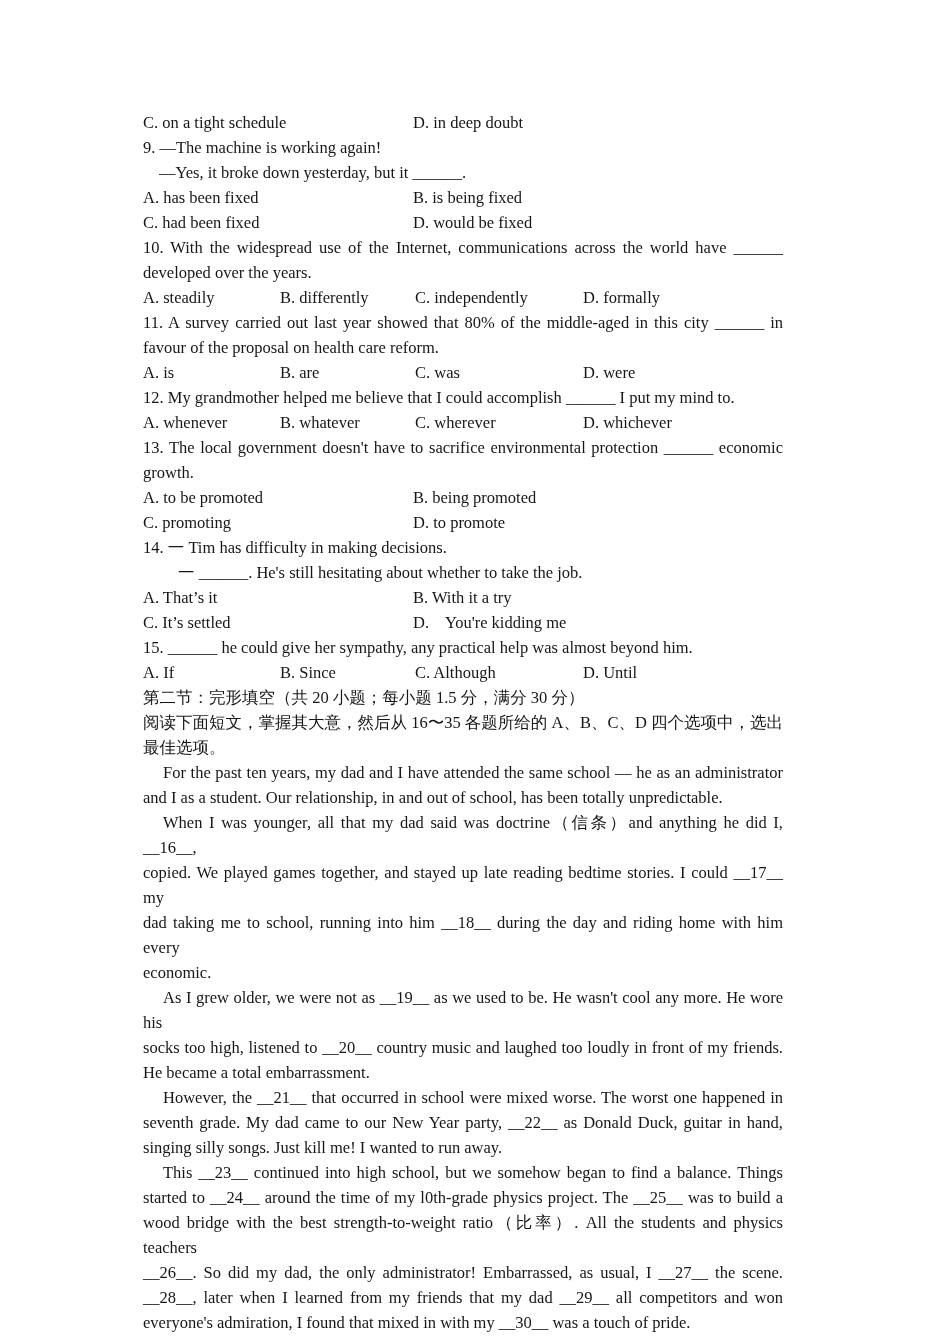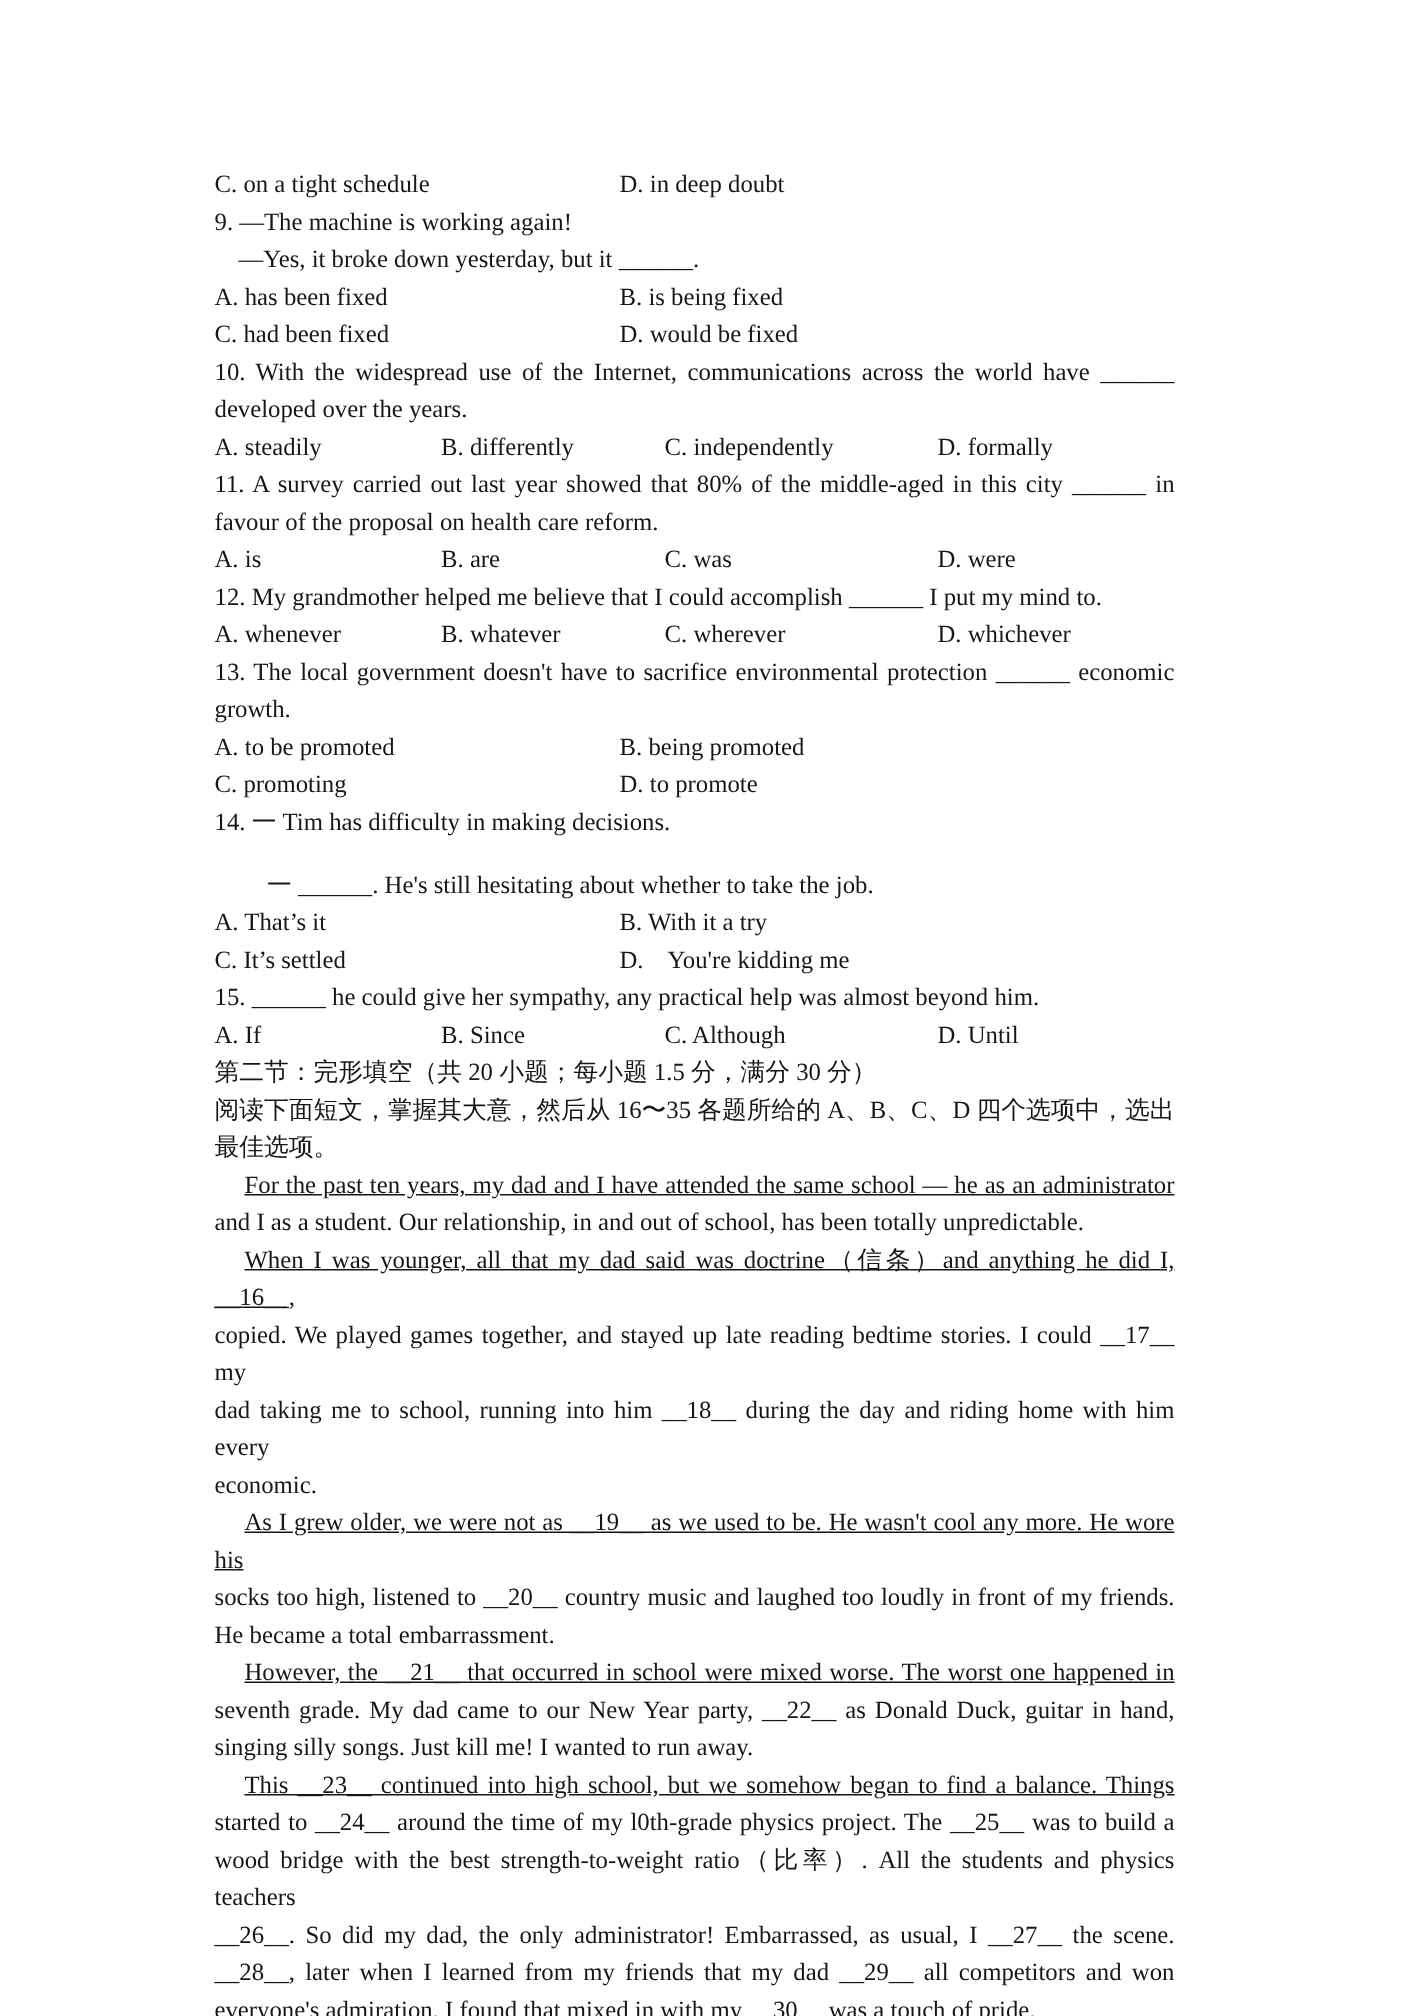--- a/index.html
+++ b/index.html
@@ -24,26 +24,26 @@
     min-height: 25px;
     line-height: 25px;
     font-size: 16.5px;
   }
   
   .j {
     text-align: justify;
     text-align-last: justify;
   }
   
-  .ind   { text-indent: 20px; text-decoration: underline; }
+  .ind   { text-indent: 20px; }
   .ind-sm{ text-indent: 16px; }
-  .ind-md{ text-indent: 35px; margin-top: 17px; }
+  .ind-md{ text-indent: 35px; }
   
   .opt2 { display: grid; grid-template-columns: 270px 1fr; }
-  .opt4 { display: grid; grid-template-columns: 137px 135px 168px 1fr; gap: 14px; }
+  .opt4 { display: grid; grid-template-columns: 137px 135px 168px 1fr; }
   .opt2 span, .opt4 span { white-space: pre; }
   .footer {
     margin-top: 32px;
     text-align: center;
     font-size: 11px;
     color: #333333;
     line-height: 25px;
   }
 </style>
 </head>

